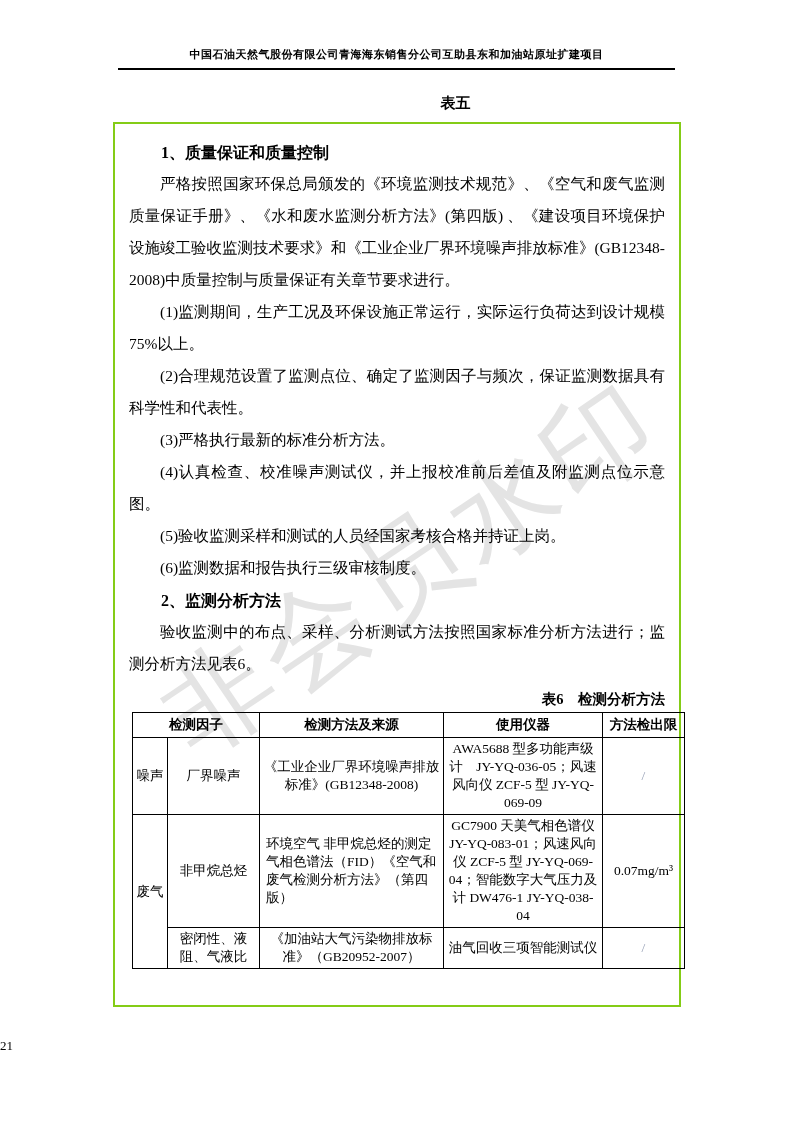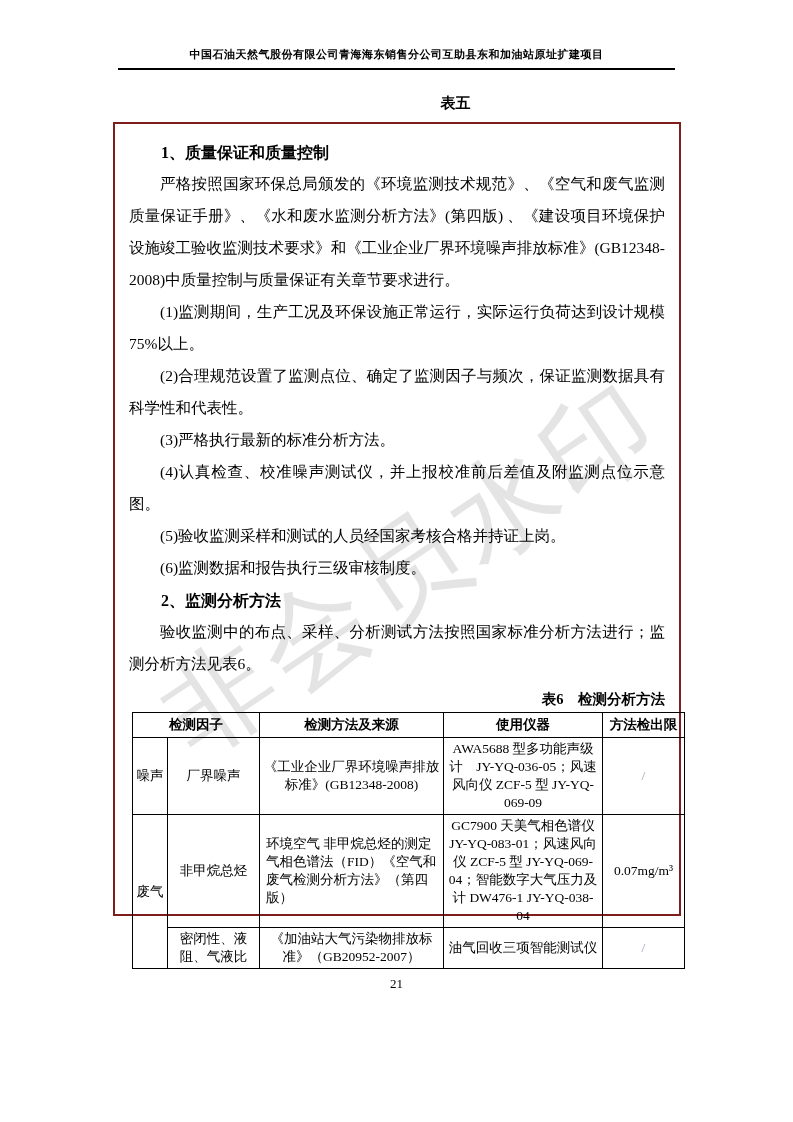--- a/index.html
+++ b/index.html
@@ -43,22 +43,22 @@
   }
   .table-label {
     margin:24px 0 0 118px;
     font-size:15px;
     font-weight:bold;
     text-align:center;
   }
   .content-box {
     width:568px;
     margin:9px 0 0 113px;
-    height:794px;
-    border:2px solid #7f1d1d;
+    height:885px;
+    border:2px solid #84cc16;
     padding:12px 14px 0 14px;
   }
   .sec-heading {
     font-size:16px;
     font-weight:bold;
     text-indent:2em;
     line-height:30px;
     margin-top:2px;
   }
   .para {
@@ -110,22 +110,21 @@
   col.c-lim   { width:82px; }
   td.factor { font-size:14px; }
   td.method { font-size:14px; line-height:19px; }
   td.method.left { text-align:left; padding-left:6px; }
   td.inst { font-size:13.5px; line-height:19px; }
   td.limit { font-size:13px; }
   td.limit .slash { color:#97a0b6; }
   .page-number {
     position:absolute;
     left:0; right:0;
-    top:976px;
-    text-align:center;
+    top:1038px;
     font-size:13px;
   }
 </style>
 </head>
 <body>
 
 <div class="page">
 
   <div class="watermark">非会员水印</div>
 

